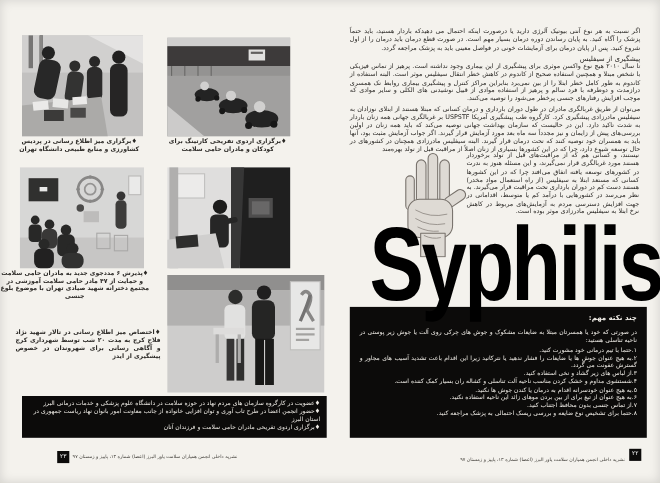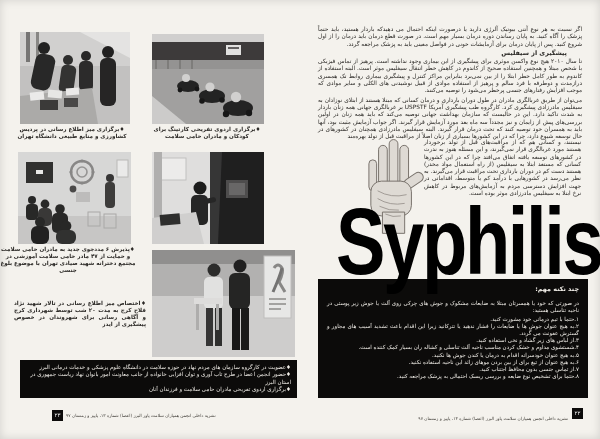--- a/index.html
+++ b/index.html
@@ -19,21 +19,21 @@
   .blackbox{
     position:absolute;background:#0c0b0a;color:#f1eee8;direction:rtl;
   }
   .leftbox{padding:4px 6px;font-size:5.5px;line-height:7.4px;text-align:right;}
   .leftbox .li{margin:0;}
   .rp-text{
     position:absolute;direction:rtl;text-align:justify;
     font-size:5.8px;line-height:7.3px;color:#292724;
   }
   .rp-text p{margin:0 0 2px 0;}
-  .inline-head{font-weight:bold;font-size:6.4px;margin:1px 15px 1px 0;}
+  .inline-head{font-weight:normal;font-size:6.4px;margin:1px 0 1px 0;}
   .headline{
     position:absolute;left:336px;top:194px;z-index:5;
     font-family:"Liberation Sans","DejaVu Sans",sans-serif;
     font-weight:bold;font-size:95px;line-height:1;letter-spacing:-3px;
     color:#000;transform:scaleX(0.78);transform-origin:0 0;white-space:nowrap;
   }
   .notesbox{
     left:318px;top:279px;width:270px;height:119px;z-index:4;
     padding:7px 9px 0 9px;box-sizing:border-box;
     font-size:5.5px;line-height:7.2px;text-align:right;

